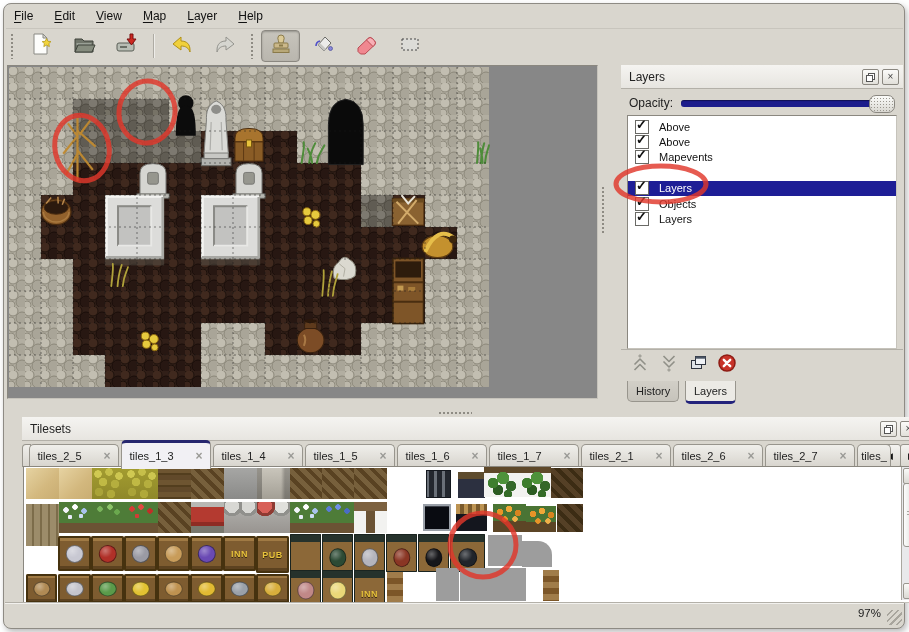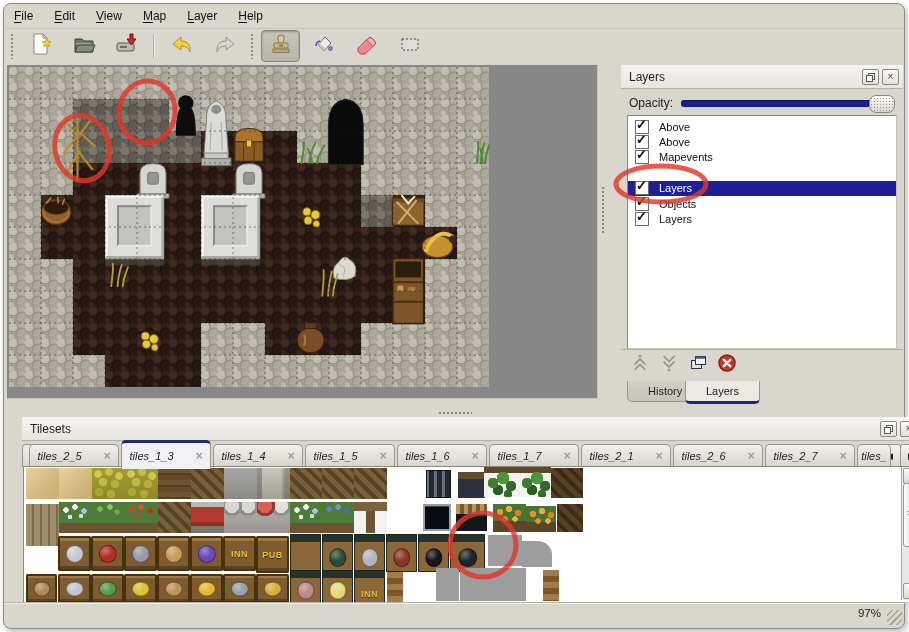--- a/index.html
+++ b/index.html
@@ -41,27 +41,27 @@
   #layer-list{position:absolute;left:6px;top:50px;width:268px;height:232px;background:#fff;
     border:1px solid;border-color:#8a877f #c6c3bb #c6c3bb #8a877f;overflow:hidden;}
   .lrow{position:absolute;left:0;width:100%;height:15px;display:flex;align-items:center;font-size:11px;color:#111;}
   .lrow.sel{background:#1e1e96;color:#fff;}
   .cb{position:relative;width:12px;height:12px;margin-left:7px;background:#fff;border:1px solid #6a6a66;flex:none;}
   .cb .ck{position:absolute;left:0px;top:-4px;font-size:13px;font-weight:bold;color:#111;}
   .lname{margin-left:10px;}
   #layer-btns{position:absolute;left:0;top:284px;width:100%;height:30px;border-top:1px solid #b3b0a8;display:flex;align-items:center;padding-left:6px;box-sizing:border-box;gap:4px;}
   .lbtn{width:25px;height:25px;display:flex;align-items:center;justify-content:center;}
   .tab-s{position:absolute;top:316px;height:20px;border:1px solid #98958d;border-top:none;border-radius:0 0 5px 5px;
-    background:linear-gradient(#d2cfc7,#c6c3bb);font-size:11px;color:#222;display:flex;align-items:center;justify-content:center;padding:0 20px;}
+    background:linear-gradient(#d2cfc7,#c6c3bb);font-size:11px;color:#222;display:flex;align-items:center;justify-content:center;padding:0 8px;}
   .tab-s.active{background:#eceae5;border-bottom:3px solid #23237c;}
   
   #tilesets-panel{position:absolute;left:22px;top:417px;width:899px;height:186px;background:#d9d6ce;}
   #ts-tabs{position:absolute;left:0;top:23px;width:100%;height:27px;}
   .tab-n{position:absolute;top:4px;height:22px;width:88px;border:1px solid #98958d;border-bottom:none;border-radius:5px 5px 0 0;
-    background:linear-gradient(#f0efeb,#d7d4cd);font-size:11px;color:#222;display:flex;align-items:center;justify-content:center;gap:22px;overflow:hidden;font-style:italic;}
+    background:linear-gradient(#f0efeb,#d7d4cd);font-size:11px;color:#222;display:flex;align-items:center;justify-content:center;gap:22px;overflow:hidden;}
   .tab-n.active{top:0;height:26px;background:#f1f0f4;border-top:3px solid #26266e;z-index:2;}
   .tab-x{color:#9a9a96;font-weight:bold;font-size:12px;}
   .tab-arrow{position:absolute;top:4px;width:21px;height:22px;border:1px solid #98958d;border-radius:3px;
     background:linear-gradient(#f4f3f0,#d9d6cf);display:flex;align-items:center;justify-content:center;font-size:9px;color:#111;}
   #ts-content{position:absolute;left:1px;top:49px;width:896px;height:135px;background:#fff;
     border:1px solid;border-color:#8a877f #c6c3bb #c6c3bb #8a877f;overflow:hidden;}
   .tile{position:absolute;}
   .k-sign{box-shadow:inset 0 0 0 2px #46320f;border-radius:2px;}
   .k-hang{box-shadow:inset 0 0 0 1px #1a2420;border-radius:1px;}
   .k-blackwin{box-shadow:inset 0 0 0 2px #9aa0a8;}

